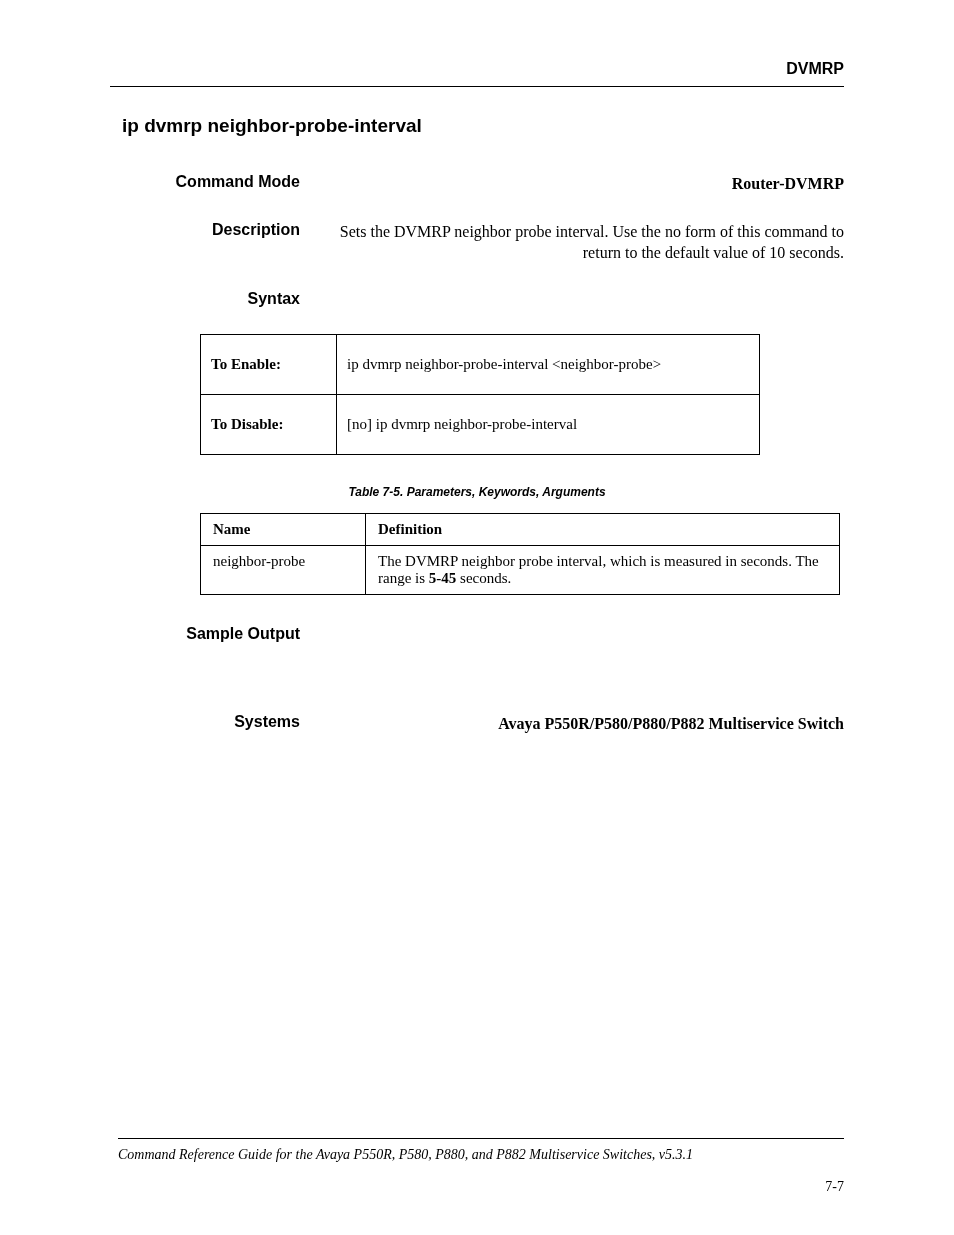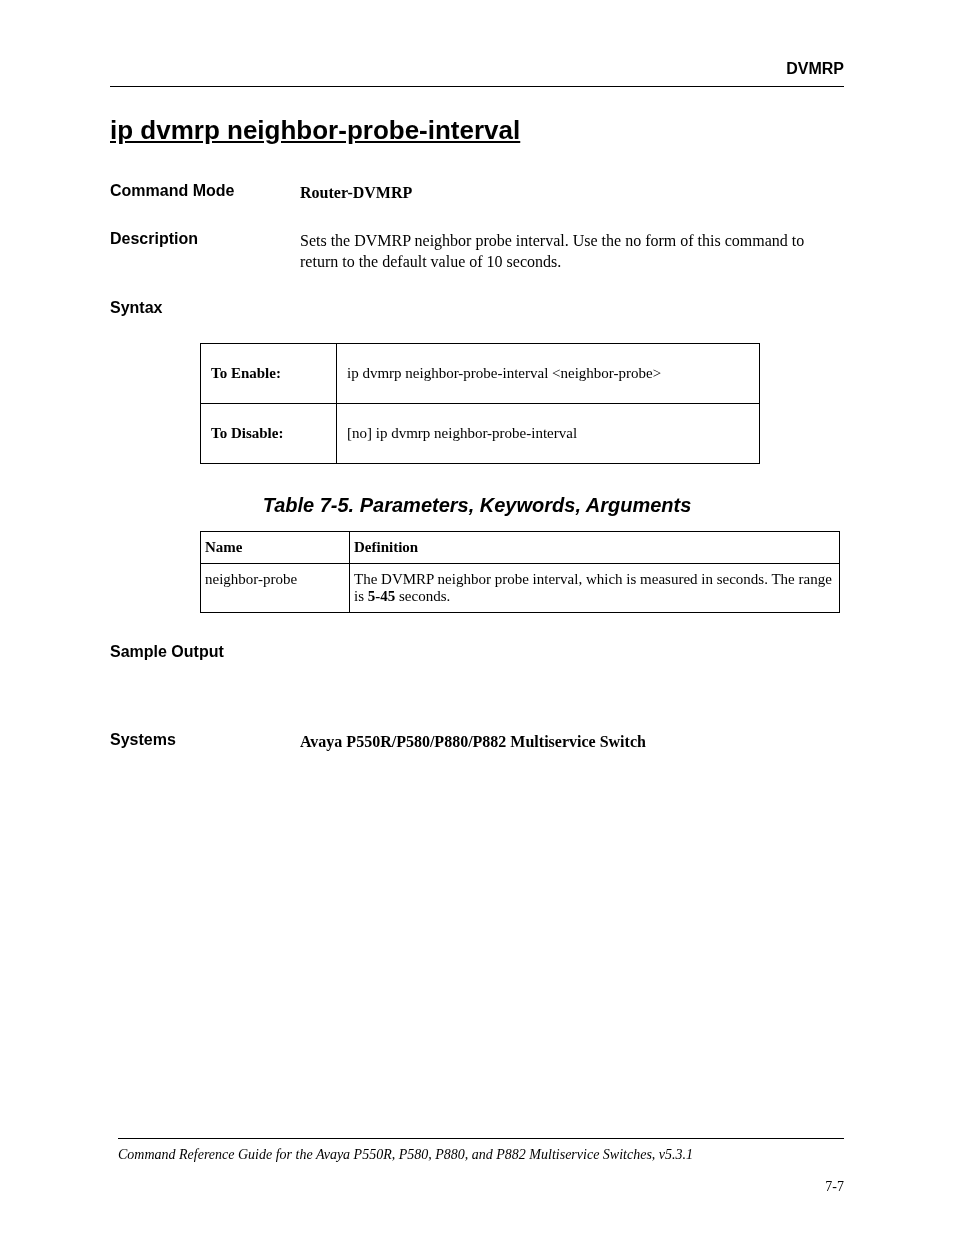--- a/index.html
+++ b/index.html
@@ -21,28 +21,28 @@
     font-size: 16px;
     margin-bottom: 8px;
   }
   .top-rule {
     border-top: 1.5px solid #000;
     margin-bottom: 28px;
   }
   h1.page-title {
     font-family: Verdana, Arial, sans-serif;
     font-weight: bold;
-    font-size: 26px;
-    margin: 0 0 36px 0;
-    text-decoration: underline;
+    font-size: 19px;
+    margin: 0 0 36px 12px;
   }
   .row {
     display: flex;
     align-items: flex-start;
     margin-bottom: 26px;
+    text-align: right;
   }
   .side-label {
     width: 190px;
     flex: 0 0 190px;
     font-family: Verdana, Arial, sans-serif;
     font-weight: bold;
     font-size: 16px;
   }
   .body-text {
     flex: 1;
@@ -69,32 +69,32 @@
   .syntax-table td:first-child {
     font-weight: bold;
     width: 115px;
     white-space: nowrap;
   }
   .table-caption {
     text-align: center;
     font-family: Verdana, Arial, sans-serif;
     font-weight: bold;
     font-style: italic;
-    font-size: 20px;
+    font-size: 12px;
     margin-bottom: 14px;
   }
   .params-table {
     margin-left: 90px;
     border-collapse: collapse;
     width: 640px;
     margin-bottom: 30px;
   }
   .params-table th, .params-table td {
     border: 1px solid #000;
-    padding: 7px 4px;
+    padding: 7px 12px;
     font-size: 15px;
     text-align: left;
     vertical-align: top;
   }
   .params-table th {
     font-weight: bold;
     font-family: Georgia, 'Times New Roman', serif;
   }
   .params-table td:first-child {
     width: 140px;

